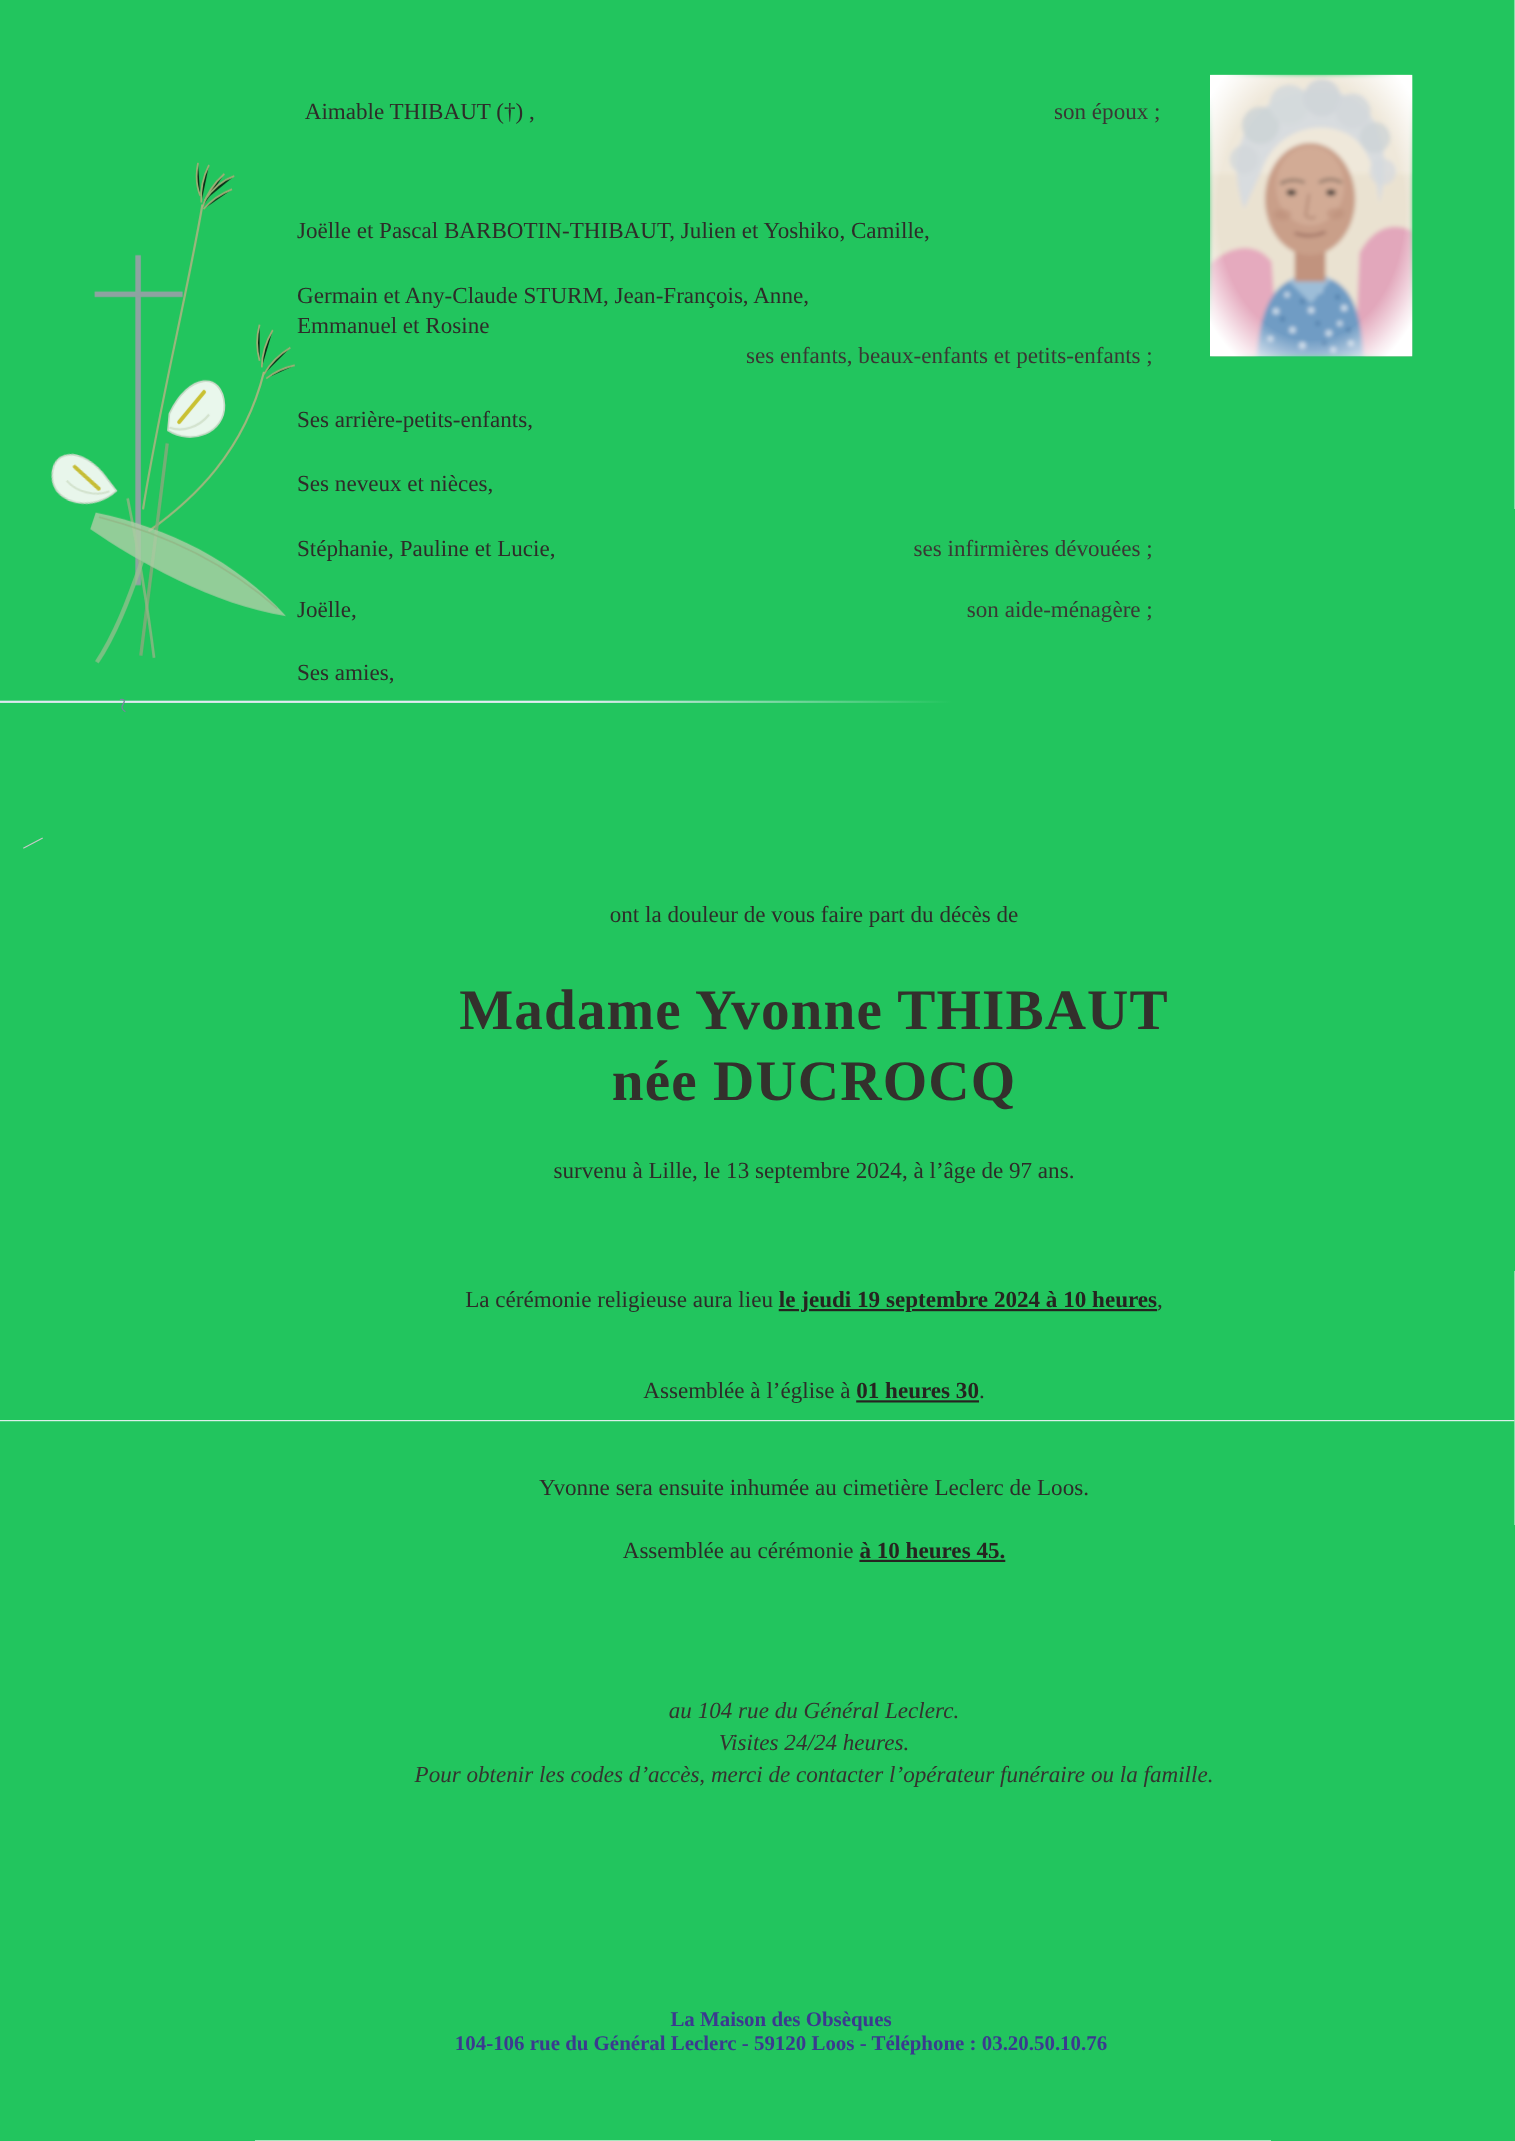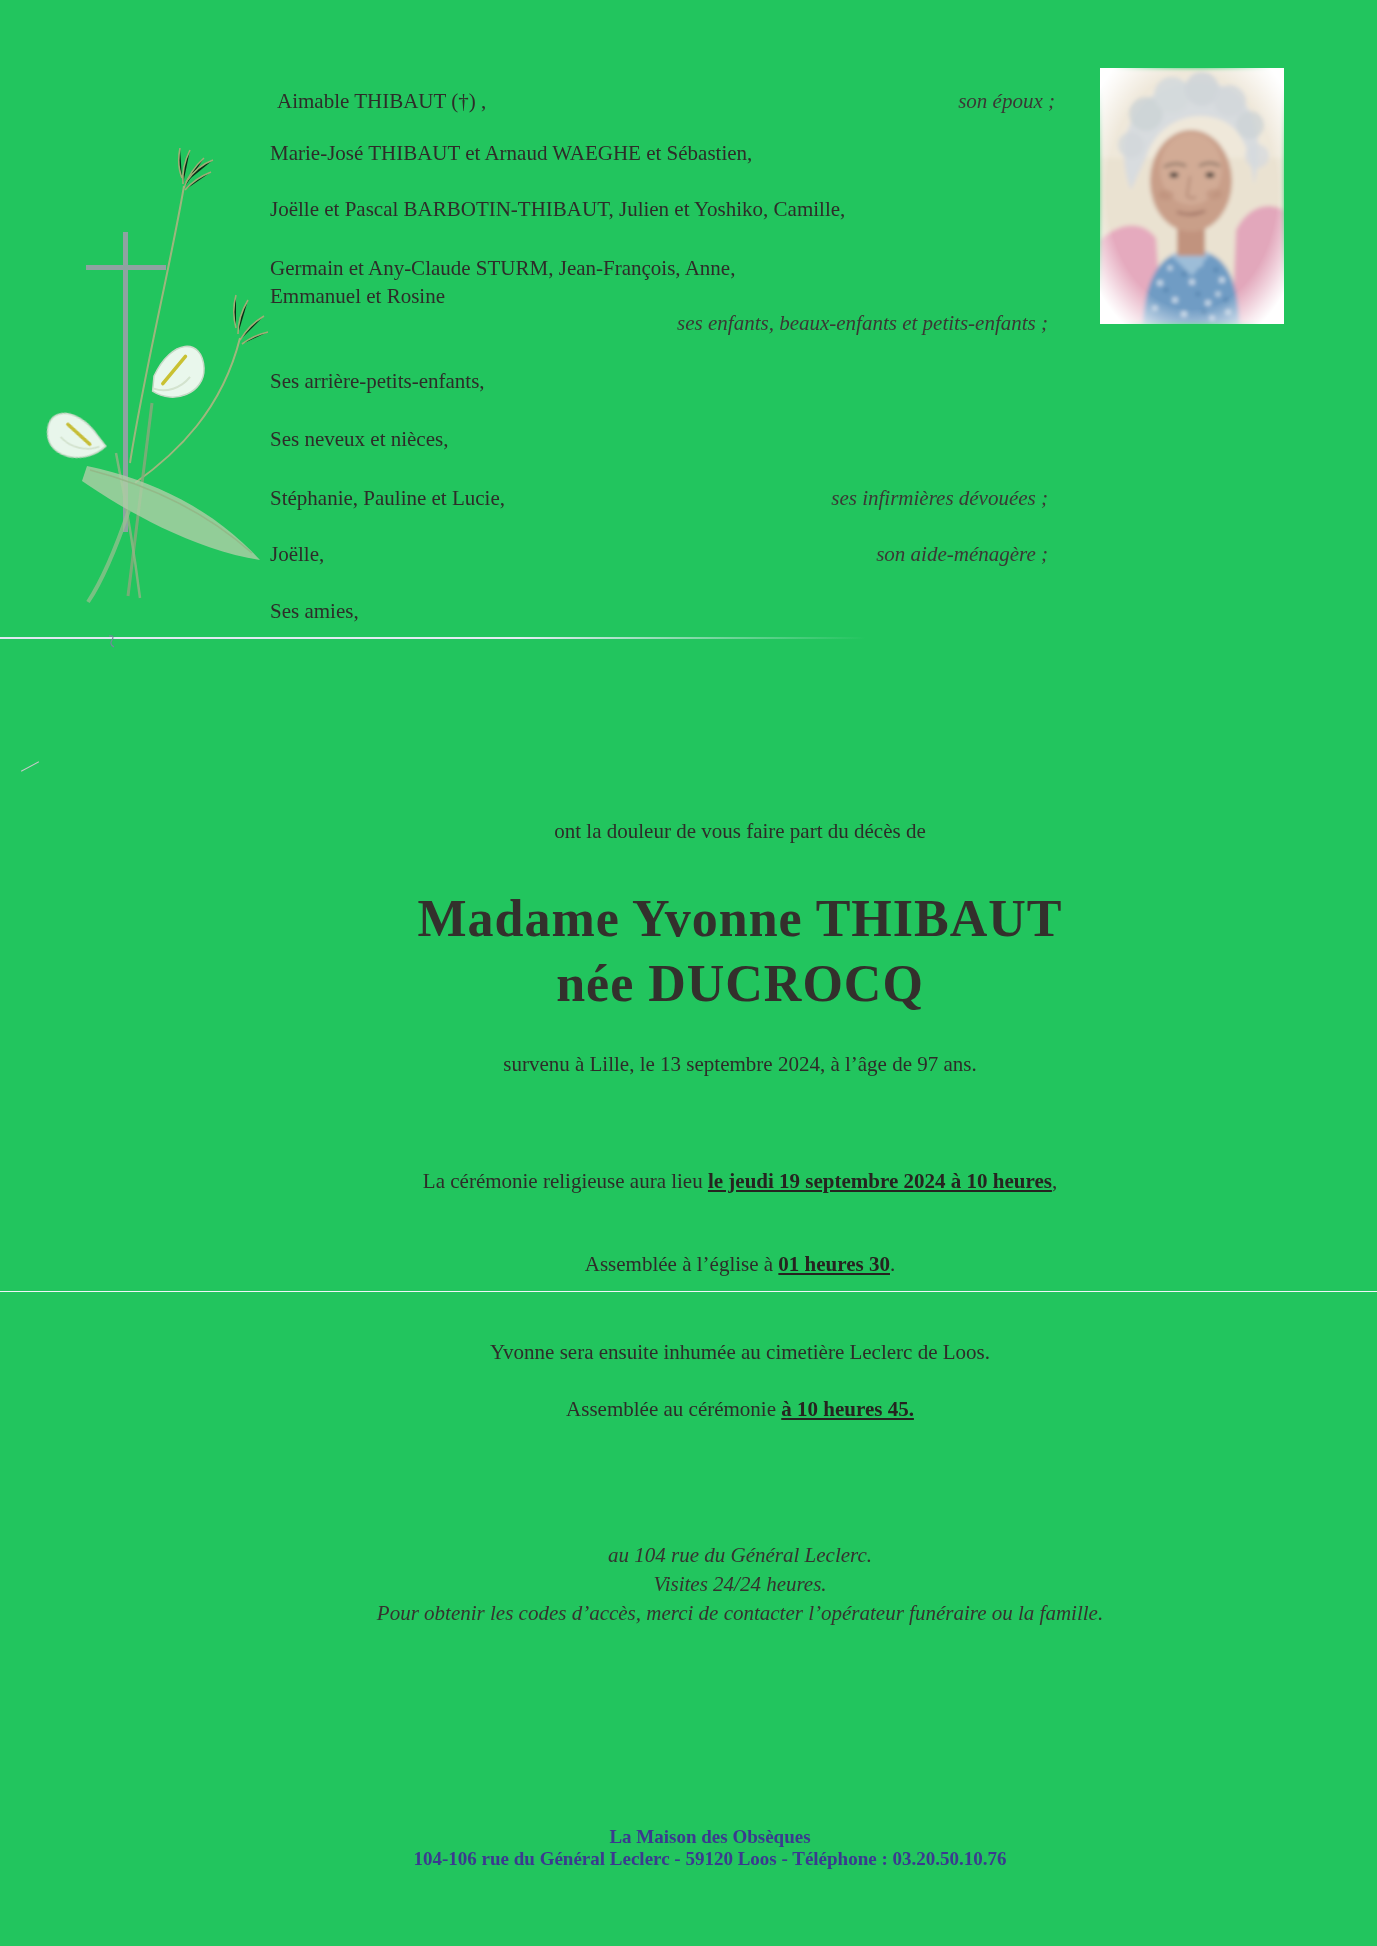--- a/index.html
+++ b/index.html
@@ -10,21 +10,21 @@
     font-family:"Liberation Serif","DejaVu Serif",serif;
     color:#2e2c29;
     overflow:hidden;
   }
   
   .flower-art{position:absolute;left:32px;top:148px;width:236px;height:456px;}
   
   .photo{position:absolute;left:1100px;top:68px;width:184px;height:256px;}
   
   .fam{position:absolute;left:270px;width:778px;font-size:21px;line-height:26px;white-space:nowrap;}
-  .fam .right{position:absolute;right:0;top:0;font-style:italic;color:#3a3834;}
+  .fam .right{position:absolute;right:0;top:0;color:#3a3834;}
   .indent{padding-left:7px;}
   
   .center-col{position:absolute;left:100px;width:1280px;text-align:center;font-size:21px;line-height:26px;}
   .big-name{font-size:52px;line-height:56px;font-weight:600;color:#33302c;letter-spacing:1px;}
   strong{font-weight:700;color:#262420;text-decoration:underline;}
   .italic-block{font-style:italic;line-height:29px;color:#35332f;}
   
   .footer-line{position:absolute;left:30px;width:1360px;text-align:center;font-weight:700;font-size:19px;line-height:22px;}
   
   .scan-line-1{position:absolute;left:0;top:637px;width:866px;height:2px;
@@ -151,23 +151,20 @@
         <path d="M77,144 Q 91,149 105,143" stroke="#96695c" stroke-width="2.2" fill="none"></path>
       </g>
       <rect x="0" y="0" width="184" height="256" fill="url(#fade)"></rect>
     </svg>
   </div>
 
   <div class="fam indent" style="top:88px">
     <span>Aimable THIBAUT (†) ,</span>
     <span class="right">son époux ;</span>
   </div>
-  <div class="fam" style="top:140px">
-    <span>Marie-José THIBAUT et Arnaud WAEGHE et Sébastien,</span>
-  </div>
   <div class="fam" style="top:196px">
     <span>Joëlle et Pascal BARBOTIN-THIBAUT, Julien et Yoshiko, Camille,</span>
   </div>
   <div class="fam" style="top:255px">
     <span>Germain et Any-Claude STURM, Jean-François, Anne,</span>
   </div>
   <div class="fam" style="top:283px">
     <span>Emmanuel et Rosine</span>
   </div>
   <div class="fam" style="top:310px">

